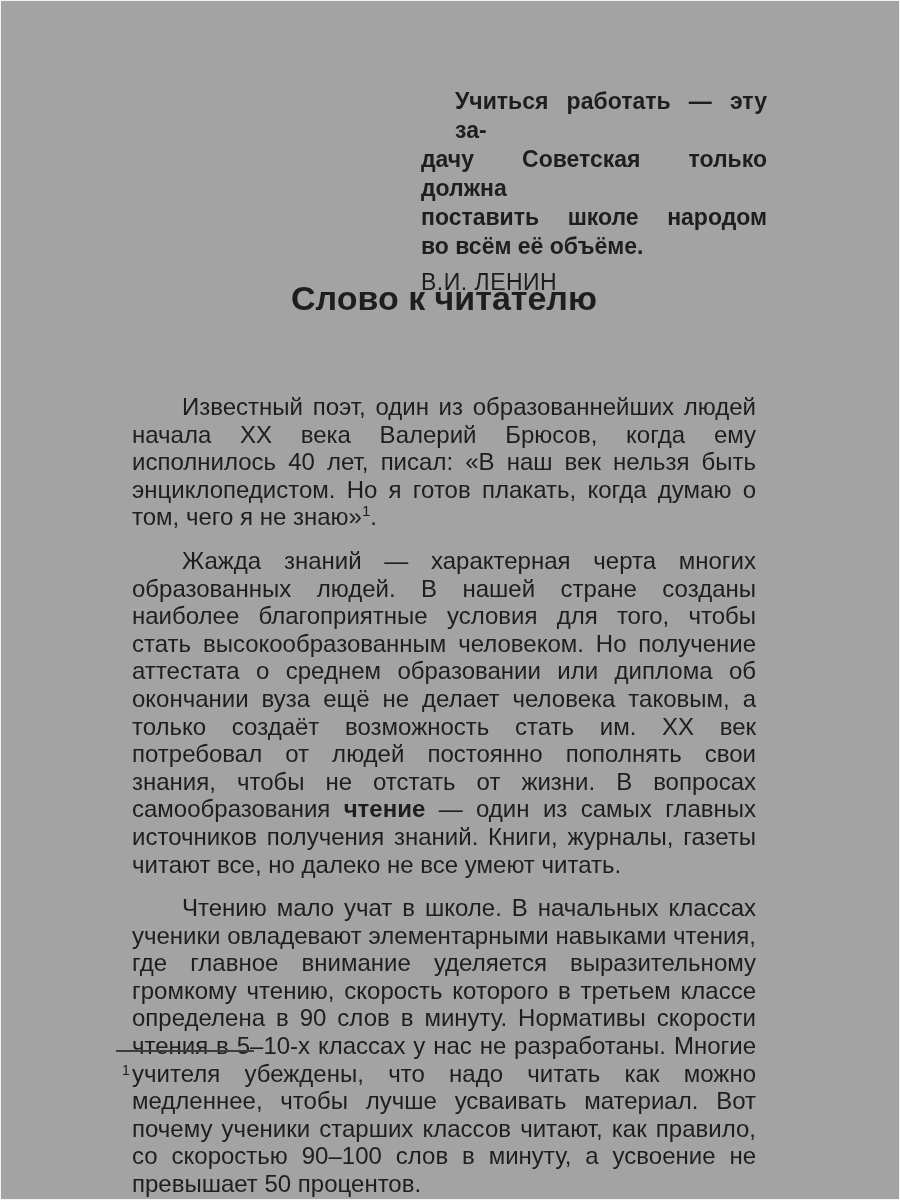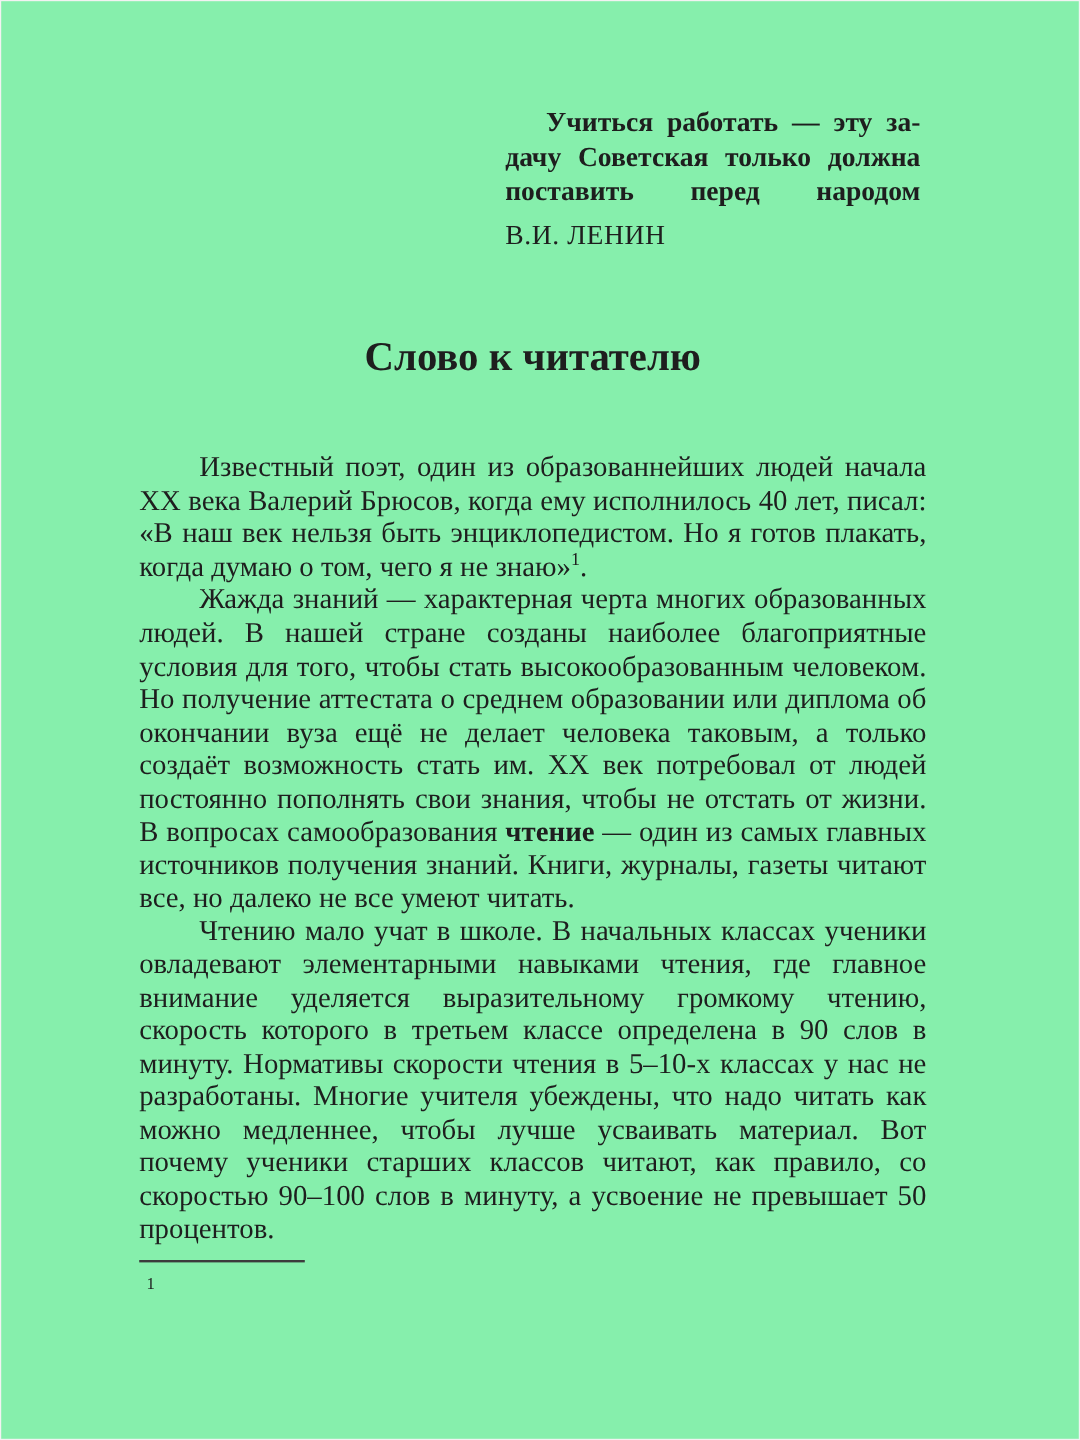--- a/index.html
+++ b/index.html
@@ -4,23 +4,23 @@
 <style>
   html, body {
     margin: 0;
     padding: 0;
     background: #ffffff;
   }
   .page {
     position: relative;
     width: 900px;
     height: 1200px;
-    background: #86efac;
+    background: #a3a3a3;
     color: #1e1e1e;
-    font-family: Liberation Serif, serif;
+    font-family: Liberation Sans, sans-serif;
     overflow: hidden;
     box-sizing: border-box;
     border: 1px solid #f2f2f2;
   }
 
   
   .epigraph {
     position: absolute;
     left: 420px;
     top: 86px;
@@ -63,21 +63,21 @@
   .body-text {
     position: absolute;
     left: 115px;
     top: 376px;
     width: 656px;
     font-size: 24px;
     line-height: 27.6px;
     text-align: justify;
   }
   .paragraph {
-    margin: 0;
+    margin: 16px;
     text-indent: 50px;
   }
   .footnote-ref {
     font-size: 15px;
     vertical-align: super;
     line-height: 0;
   }
   .bold-word {
     font-weight: bold;
   }
@@ -110,21 +110,22 @@
   }
 </style>
 </head>
 <body>
 
 <div class="page">
 
   <div class="epigraph">
     <div class="epigraph-line first">Учиться работать — эту за-</div>
     <div class="epigraph-line">дачу Советская только должна</div>
-    <div class="epigraph-line">поставить перед народом</div>
+    <div class="epigraph-line">поставить школе народом</div>
+    <div class="epigraph-line last">во всём её объёме.</div>
     <div class="epigraph-attribution">В.И. ЛЕНИН</div>
   </div>
 
   <div class="chapter-title">Слово к читателю</div>
 
   <div class="body-text">
     <p class="paragraph"><span>Известный поэт, один из образованнейших людей начала XX века Валерий Брюсов, когда ему исполнилось 40 лет, писал: «В наш век нельзя быть энциклопедистом. Но я готов плакать, когда думаю о том, чего я не знаю»</span><span class="footnote-ref">1</span><span>.</span></p>
     <p class="paragraph"><span>Жажда знаний — характерная черта многих образованных людей. В нашей стране созданы наиболее благоприятные условия для того, чтобы стать высокообразованным человеком. Но получение аттестата о среднем образовании или диплома об окончании вуза ещё не делает человека таковым, а только создаёт возможность стать им. XX век потребовал от людей постоянно пополнять свои знания, чтобы не отстать от жизни. В вопросах самообразования </span><span class="bold-word">чтение</span><span> — один из самых главных источников получения знаний. Книги, журналы, газеты читают все, но далеко не все умеют читать.</span></p>
     <p class="paragraph">Чтению мало учат в школе. В начальных классах ученики овладевают элементарными навыками чтения, где главное внимание уделяется выразительному громкому чтению, скорость которого в третьем классе определена в 90 слов в минуту. Нормативы скорости чтения в 5–10-х классах у нас не разработаны. Многие учителя убеждены, что надо читать как можно медленнее, чтобы лучше усваивать материал. Вот почему ученики старших классов читают, как правило, со скоростью 90–100 слов в минуту, а усвоение не превышает 50 процентов.</p>
   </div>

